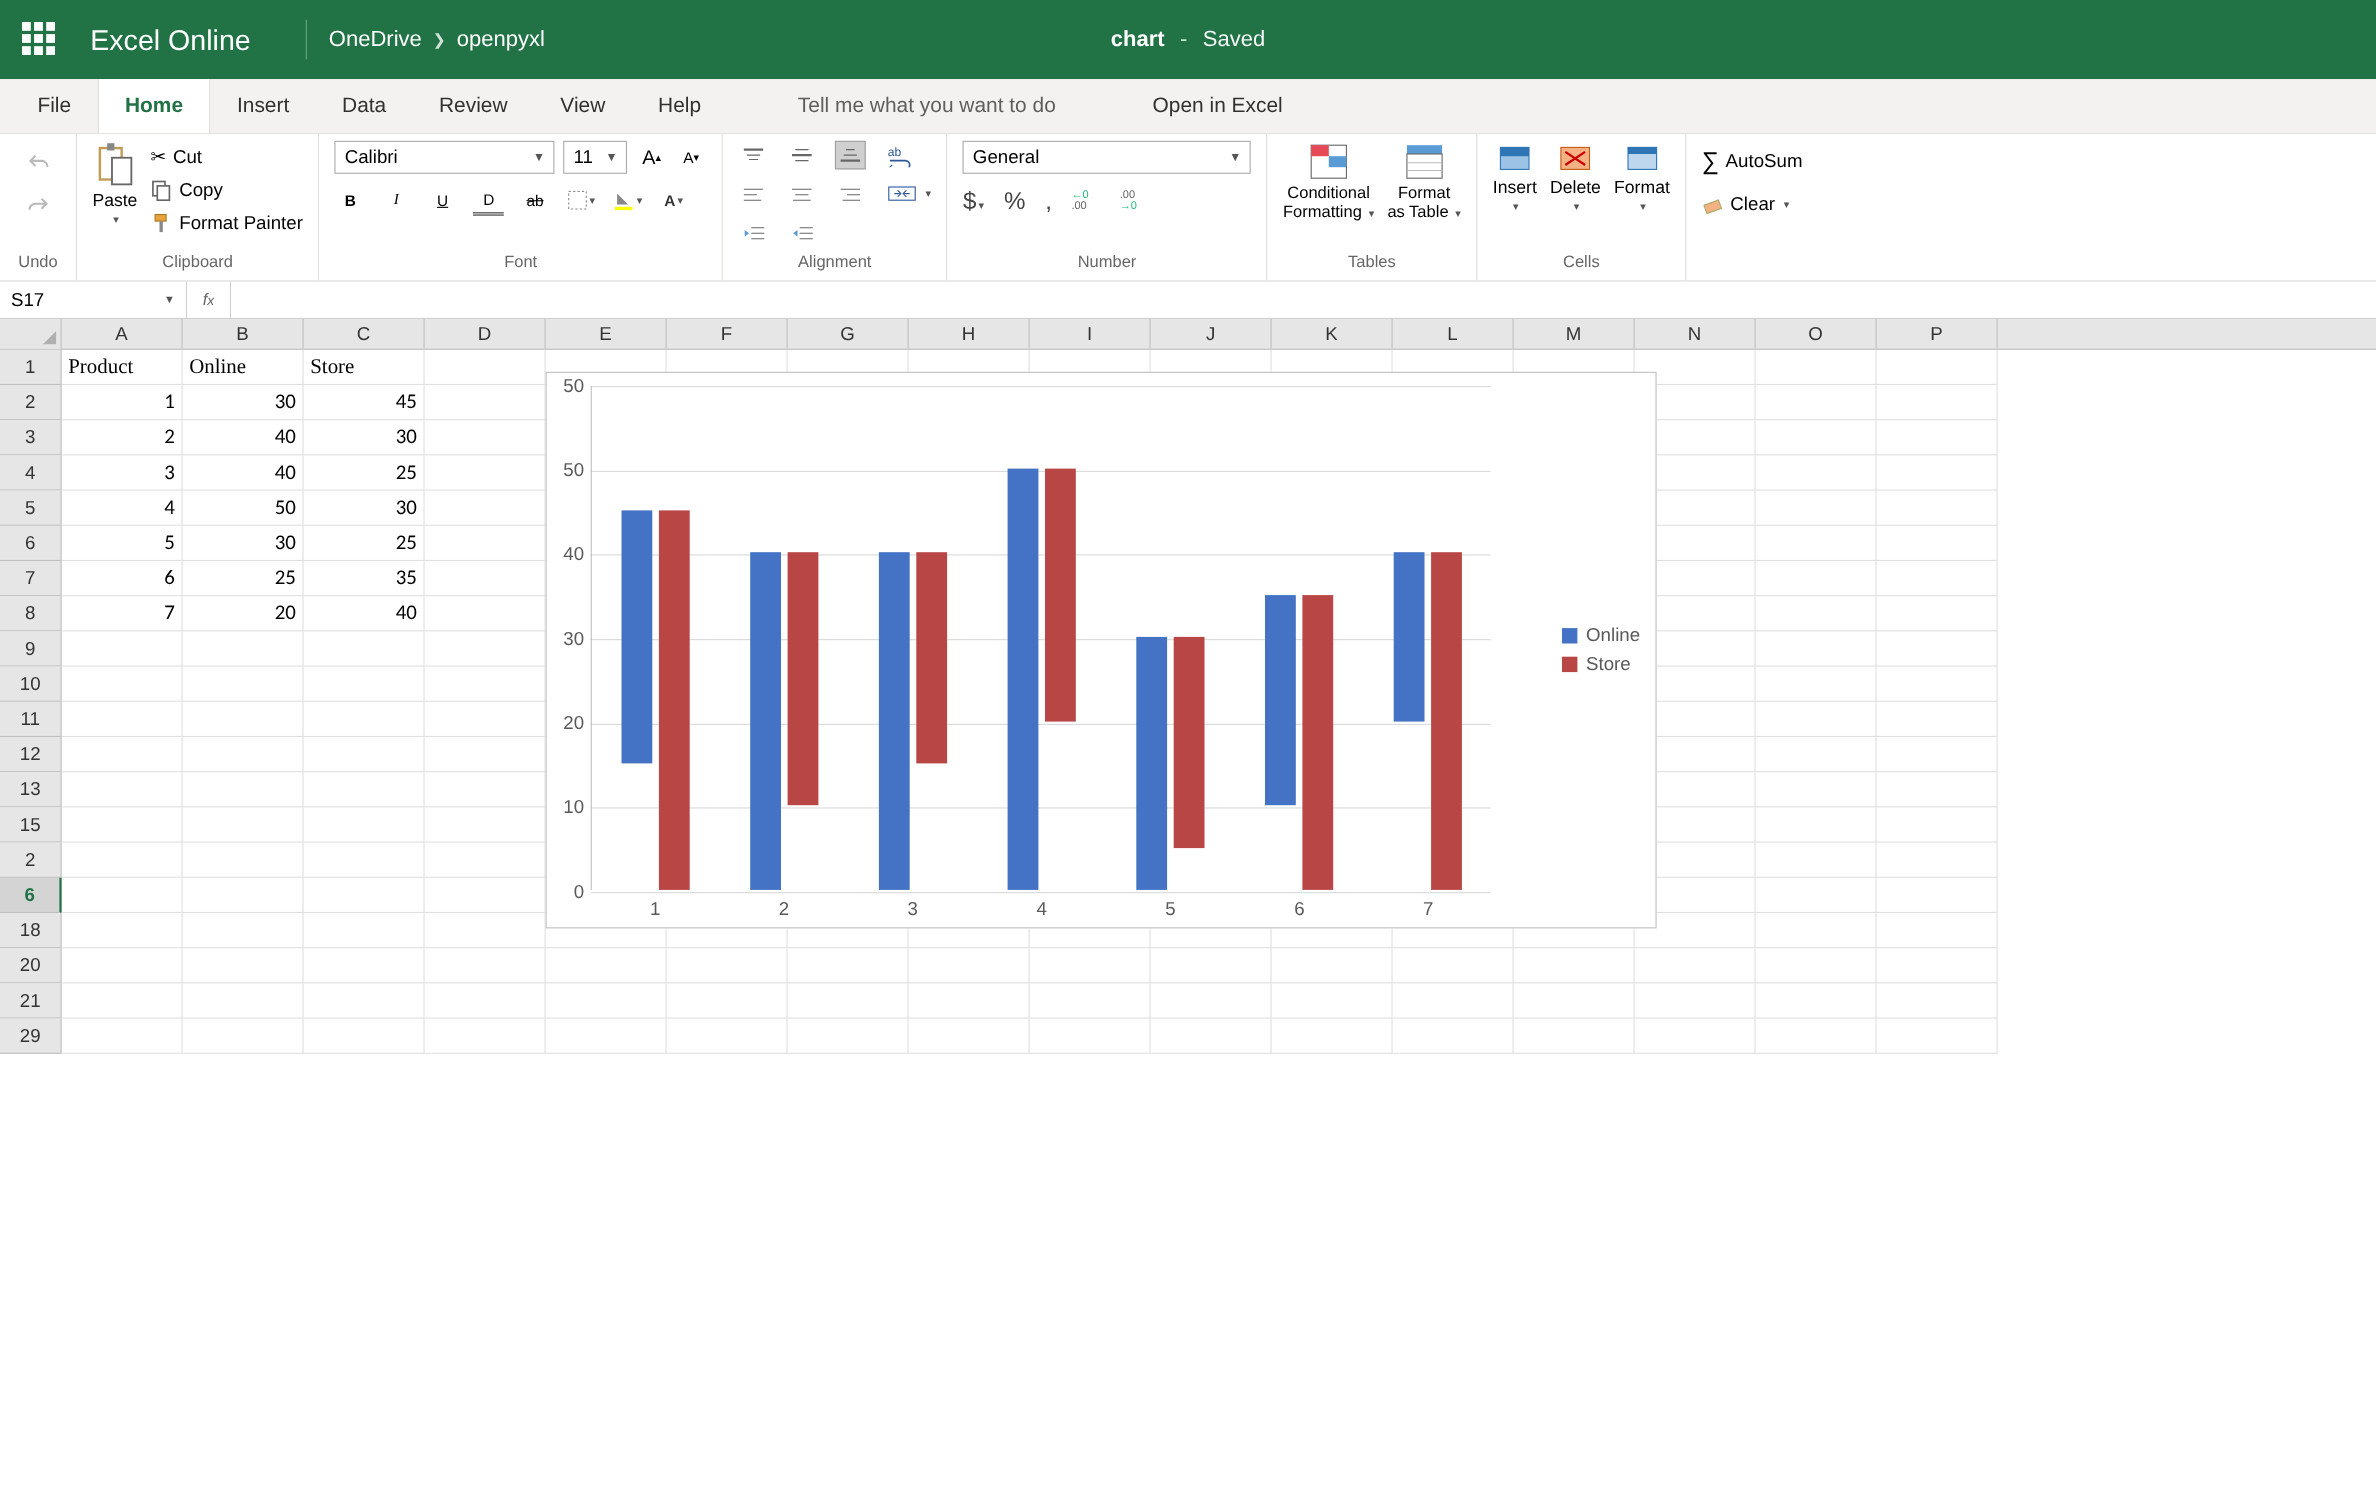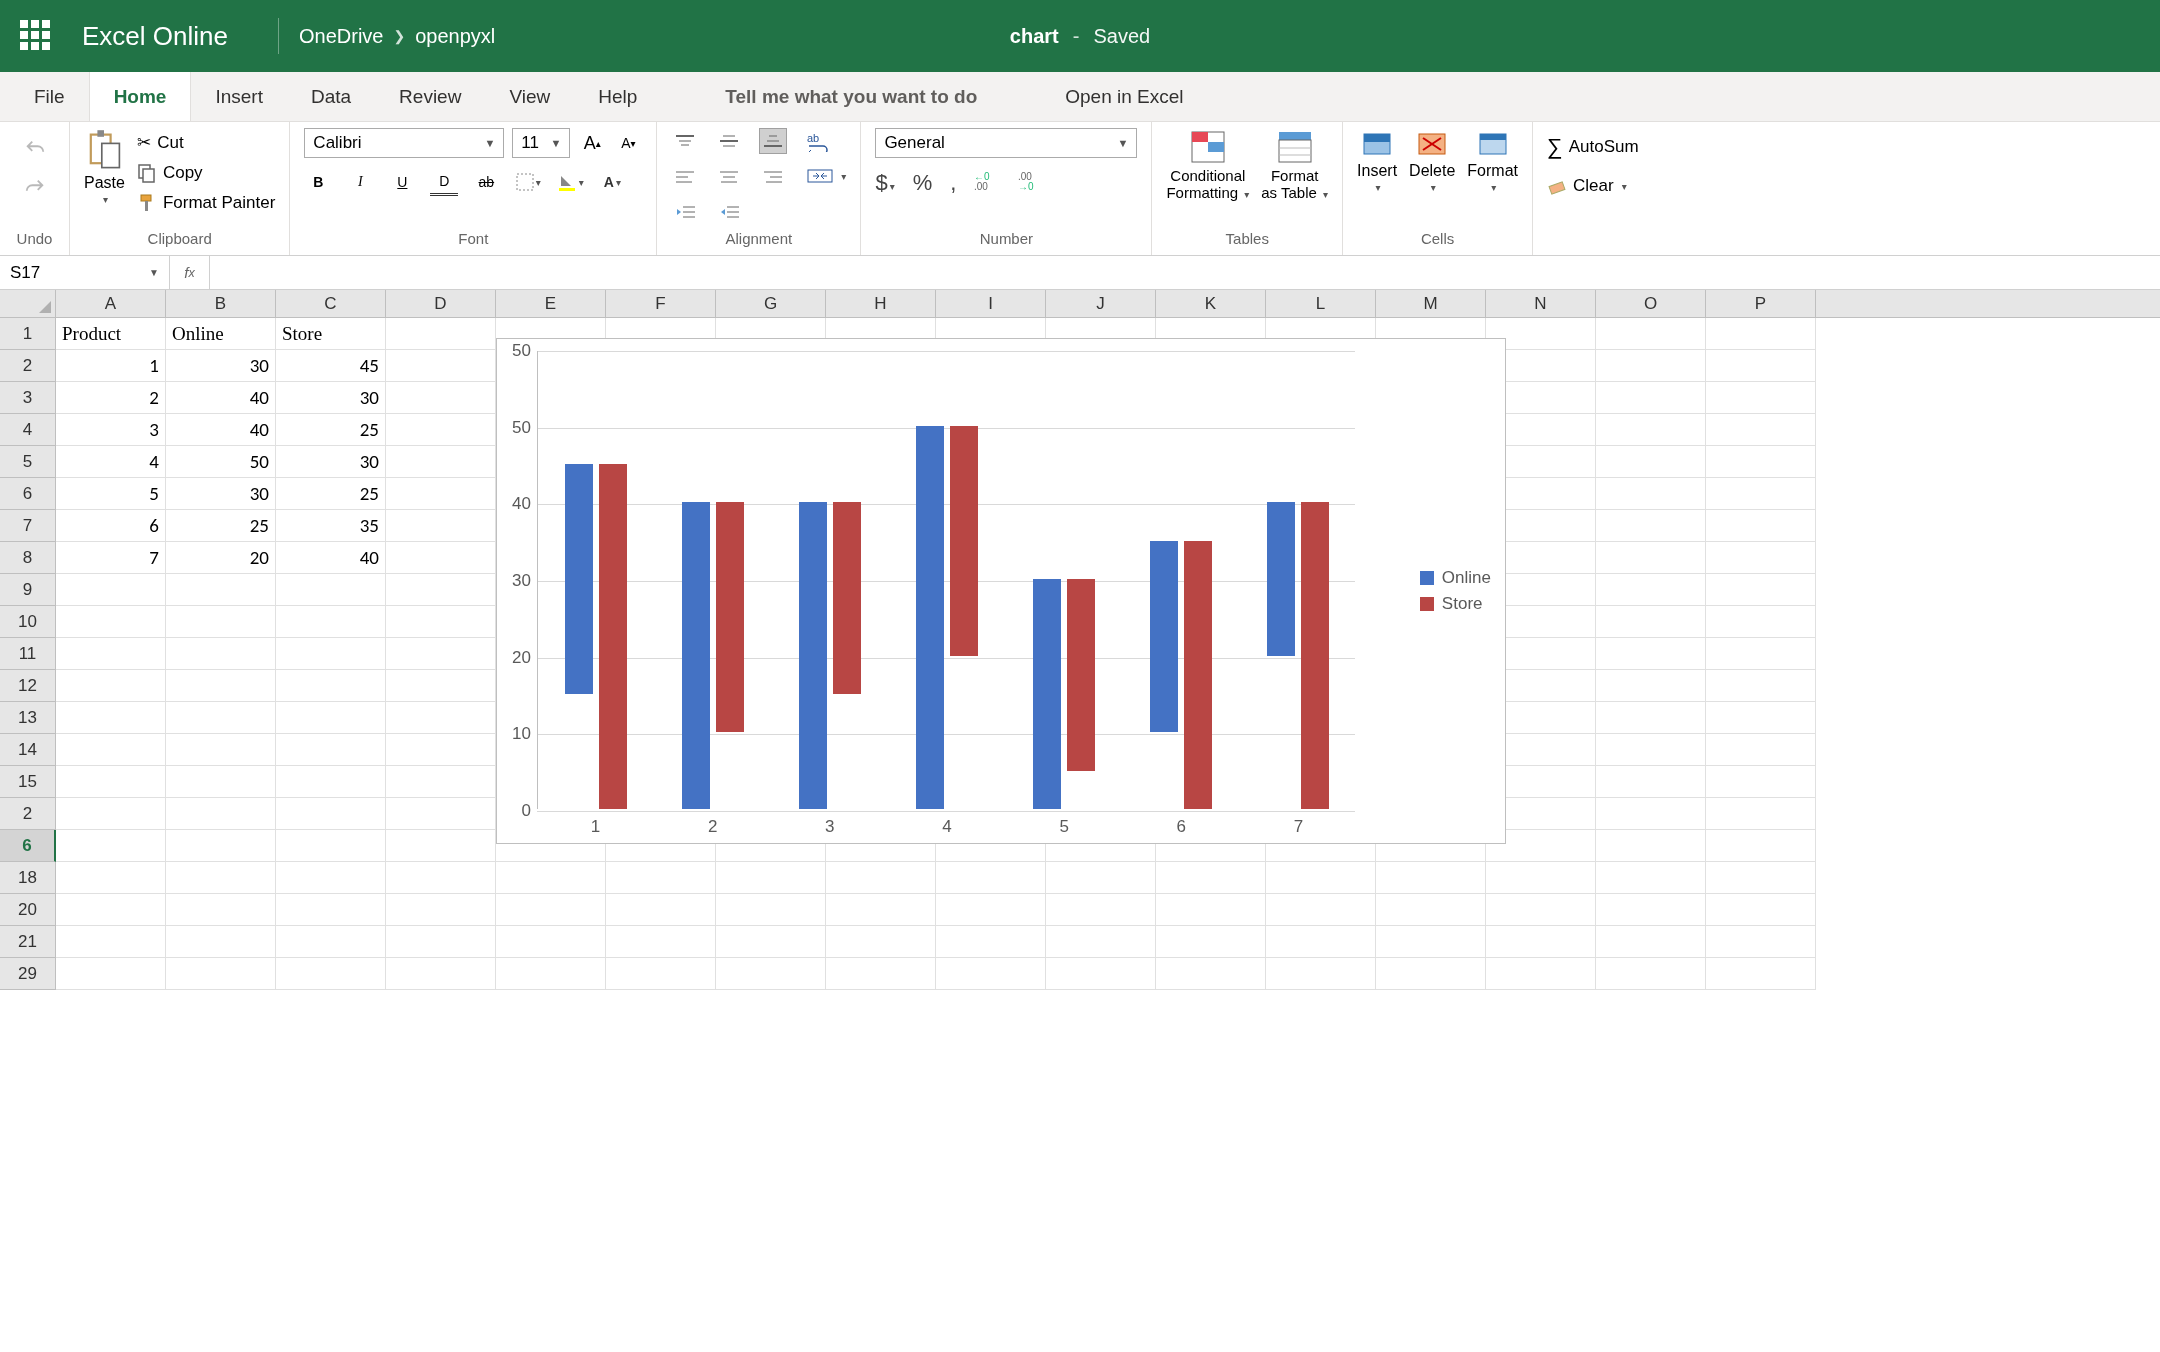--- a/index.html
+++ b/index.html
@@ -17,21 +17,21 @@
 .doc-name { font-weight: 600; }
 .doc-dash { opacity: 0.8; }
 .doc-status { opacity: 0.95; }
 
 
 .tabs { background: #f3f2f1; border-bottom: 1px solid #e1dfdd; height: 50px; display: flex; align-items: stretch; padding-left: 10px; }
 .tab { padding: 0 24px; display: flex; align-items: center; font-size: 19px; color: #323130; cursor: pointer; }
 .tab.file { color: #323130; }
 .tab.active { background: #fff; color: #217346; font-weight: 600; border-top: 0; box-shadow: inset 0 -2px 0 transparent; border-left: 1px solid #e1dfdd; border-right: 1px solid #e1dfdd; }
 .tabs .spacer { width: 40px; }
-.tab.tell { color: #605e5c; font-size: 19px; font-weight: bold; }
+.tab.tell { color: #605e5c; font-size: 19px; }
 .tab.open-excel { color: #323130; }
 
 
 .ribbon { background: #fff; border-bottom: 1px solid #d0d0d0; display: flex; align-items: stretch; }
 .group { border-right: 1px solid #e1dfdd; padding: 6px 14px 2px 14px; display: flex; flex-direction: column; justify-content: space-between; }
 .group-inner { display: flex; align-items: flex-start; gap: 12px; }
 .group-label { text-align: center; font-size: 15px; color: #666; padding: 4px 0 6px 0; }
 .btn-col { display: flex; flex-direction: column; align-items: center; gap: 2px; font-size: 16px; cursor: pointer; }
 .btn-row { display: flex; align-items: center; gap: 6px; font-size: 17px; cursor: pointer; }
 .icon-box { width: 28px; height: 28px; display: inline-flex; align-items: center; justify-content: center; }
@@ -674,39 +674,20 @@
         <div class="cell-td" style="width: 110px;"></div>
         <div class="cell-td" style="width: 110px;"></div>
         <div class="cell-td" style="width: 110px;"></div>
         <div class="cell-td" style="width: 110px;"></div>
         <div class="cell-td" style="width: 110px;"></div>
         <div class="cell-td" style="width: 110px;"></div>
         <div class="cell-td" style="width: 110px;"></div>
         <div class="cell-td" style="width: 110px;"></div>
       </div>
       <div class="row">
-        <div class="row-h">14</div>
-        <div class="cell-td" style="width: 110px;"></div>
-        <div class="cell-td" style="width: 110px;"></div>
-        <div class="cell-td" style="width: 110px;"></div>
-        <div class="cell-td" style="width: 110px;"></div>
-        <div class="cell-td" style="width: 110px;"></div>
-        <div class="cell-td" style="width: 110px;"></div>
-        <div class="cell-td" style="width: 110px;"></div>
-        <div class="cell-td" style="width: 110px;"></div>
-        <div class="cell-td" style="width: 110px;"></div>
-        <div class="cell-td" style="width: 110px;"></div>
-        <div class="cell-td" style="width: 110px;"></div>
-        <div class="cell-td" style="width: 110px;"></div>
-        <div class="cell-td" style="width: 110px;"></div>
-        <div class="cell-td" style="width: 110px;"></div>
-        <div class="cell-td" style="width: 110px;"></div>
-        <div class="cell-td" style="width: 110px;"></div>
-      </div>
-      <div class="row">
         <div class="row-h">15</div>
         <div class="cell-td" style="width: 110px;"></div>
         <div class="cell-td" style="width: 110px;"></div>
         <div class="cell-td" style="width: 110px;"></div>
         <div class="cell-td" style="width: 110px;"></div>
         <div class="cell-td" style="width: 110px;"></div>
         <div class="cell-td" style="width: 110px;"></div>
         <div class="cell-td" style="width: 110px;"></div>
         <div class="cell-td" style="width: 110px;"></div>
         <div class="cell-td" style="width: 110px;"></div>

